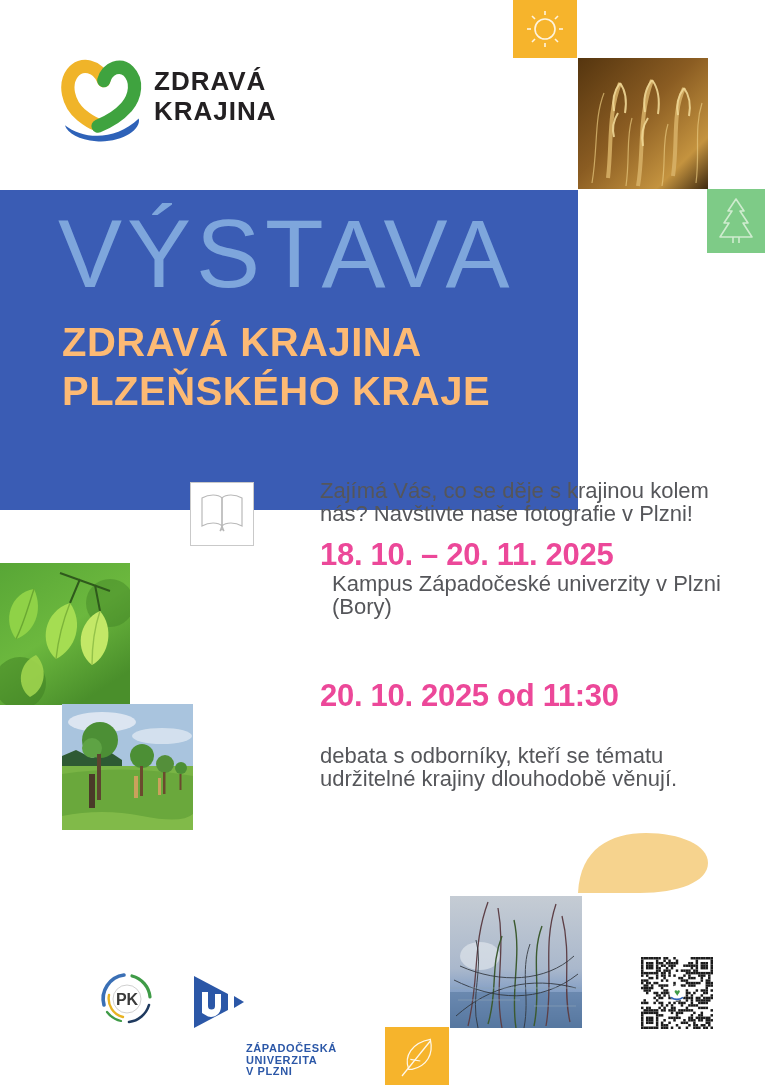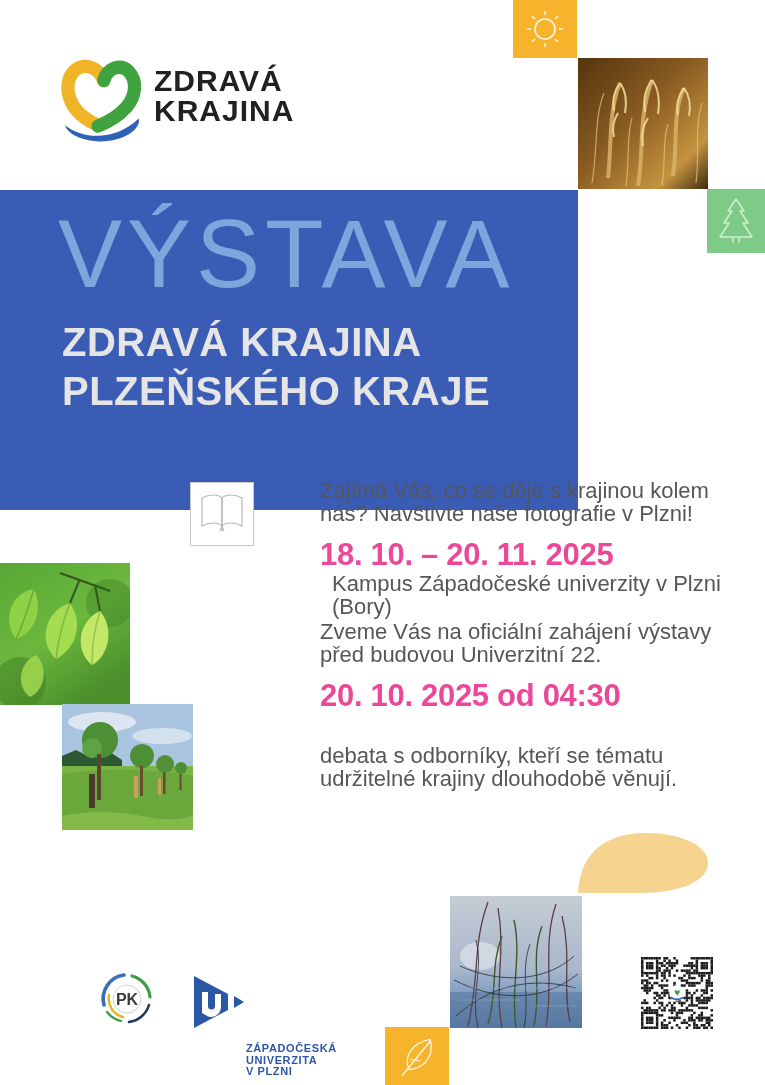--- a/index.html
+++ b/index.html
@@ -3,33 +3,33 @@
 <meta charset="utf-8">
 <style>
   html,body{margin:0;padding:0;background:#ffffff;}
   #poster{
     position:relative;width:765px;height:1085px;background:#ffffff;overflow:hidden;
     font-family:"Liberation Sans", sans-serif;color:#1d1d1f;
   }
   .abs{position:absolute;}
 
   
-  .brand-name{left:154px;top:66px;font-size:30px;font-weight:800;letter-spacing:1px;
+  .brand-name{left:154px;top:66px;font-size:26px;font-weight:800;letter-spacing:1px;
     line-height:30px;color:#232022;}
 
   
   .sq-yellow{background:#f6b42c;}
   .sq-green{background:#7ecb87;}
 
   
   .banner{left:0;top:190px;width:578px;height:320px;background:#3a5cb4;}
   .banner-title{position:absolute;left:58px;top:16px;font-size:96px;font-weight:400;
     color:#7ea6dc;letter-spacing:5px;line-height:96px;}
   .banner-sub{position:absolute;left:62px;top:128px;font-size:40px;font-weight:800;
-    color:#e5e5e5;line-height:49px;letter-spacing:0.5px;}
+    color:#fdba74;line-height:49px;letter-spacing:0.5px;}
 
   
   .book{left:190px;top:482px;width:62px;height:62px;border:1px solid #c9c9c9;background:#fff;
     display:flex;align-items:center;justify-content:center;}
 
   
   .body-text{left:320px;width:410px;font-size:22px;line-height:23px;color:#55565a;}
   .big-date{left:320px;width:420px;font-size:31px;font-weight:800;color:#ec4899;
     letter-spacing:-0.3px;line-height:36px;}
 
@@ -133,26 +133,22 @@
 
   <div class="abs body-text" style="top:479px;">
     <div>Zajímá Vás, co se děje s krajinou kolem</div>
     <div>nás? Navštivte naše fotografie v Plzni!</div>
   </div>
 
   <div class="abs big-date" style="top:537px;">18. 10. – 20. 11. 2025</div>
 
   <div class="abs body-text" style="top:572px;margin-left:12px;">Kampus Západočeské univerzity v Plzni (Bory)</div>
 
-  <div class="abs body-text" style="top:620px;">
-    <div>Zveme Vás na oficiální zahájení výstavy</div>
-    <div>před budovou Univerzitní 22.</div>
-  </div>
-
-  <div class="abs big-date" style="top:678px;">20. 10. 2025 od 04:30</div>
+
+  <div class="abs big-date" style="top:678px;">20. 10. 2025 od 11:30</div>
 
   <div class="abs body-text" style="top:744px;">
     <div>debata s odborníky, kteří se tématu</div>
     <div>udržitelné krajiny dlouhodobě věnují.</div>
   </div>
 
   <div class="abs photo" style="left:0;top:563px;">
     <svg width="130" height="142" viewBox="0 0 130 142">
       <defs>
         <linearGradient id="lbg" x1="0" y1="0" x2="0.6" y2="1">

